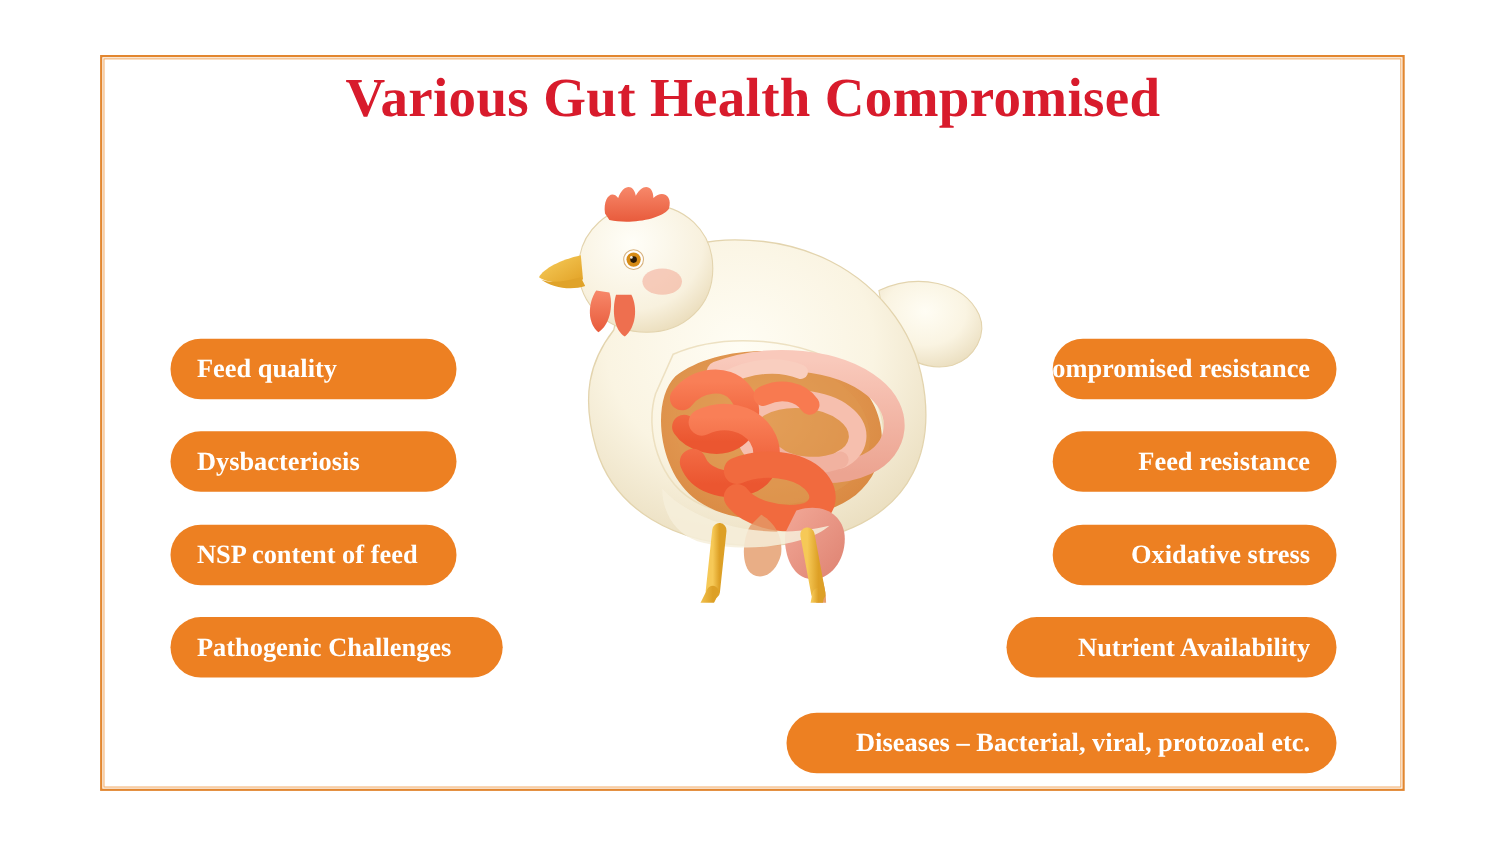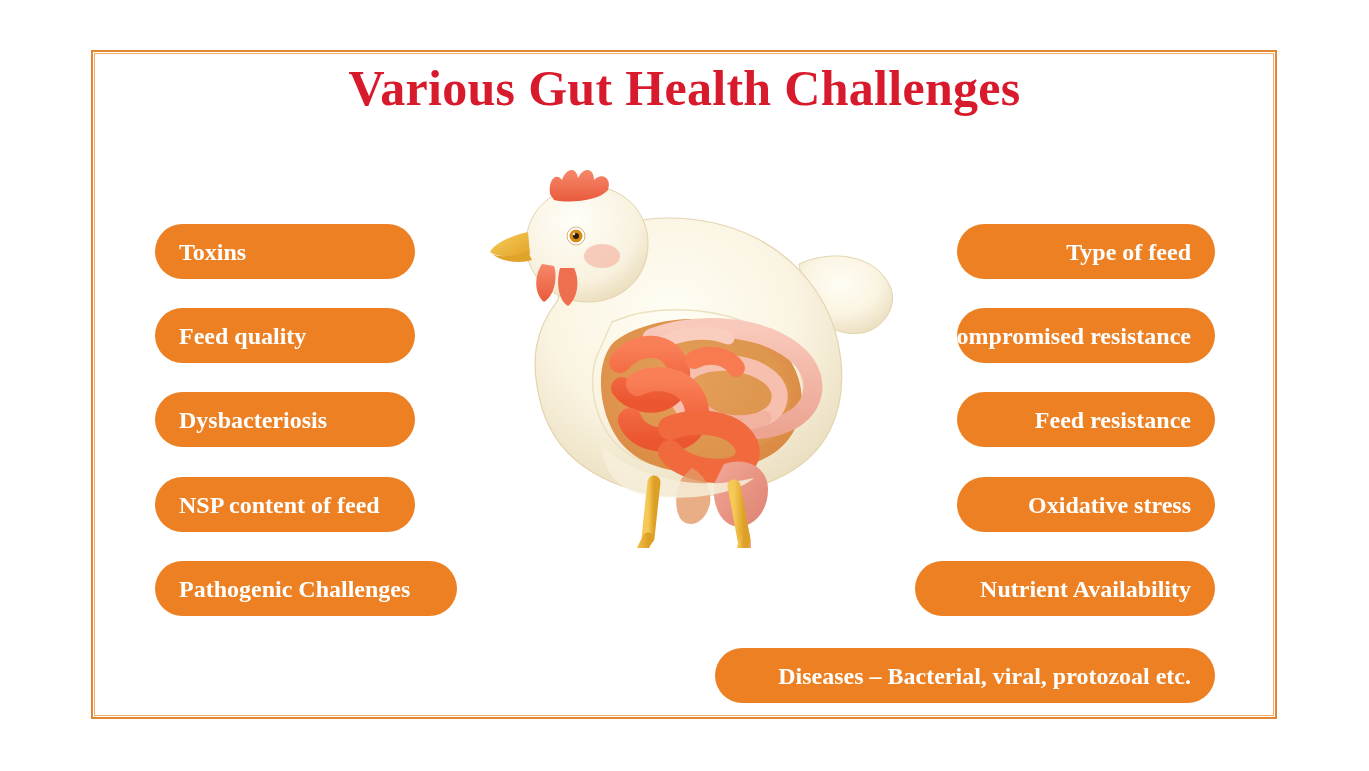--- a/index.html
+++ b/index.html
@@ -103,21 +103,21 @@
 </style>
 </head>
 <body>
 
 <div id="poster">
 
   <div id="frame">
     <div id="frame-inner"></div>
   </div>
 
-  <div id="title">Various Gut Health Challenges</div>
+  <div id="title">Various Gut Health Compromised</div>
 
   <div id="chicken-wrap">
     <svg id="chicken-svg" viewBox="0 0 436 396" xmlns="http://www.w3.org/2000/svg">
       <defs>
         <radialGradient id="bodyGrad" cx="45%" cy="35%" r="72%">
           <stop offset="0%" stop-color="#FFFDF4"></stop>
           <stop offset="55%" stop-color="#FAF4E2"></stop>
           <stop offset="100%" stop-color="#E9DCBC"></stop>
         </radialGradient>
         <radialGradient id="headGrad" cx="40%" cy="30%" r="75%">
@@ -219,44 +219,38 @@
       <path d="M172 414 L140 430 M172 414 L166 440 M172 414 L196 432" stroke="url(#legGrad)" stroke-width="8" stroke-linecap="round" fill="none"></path>
       <path d="M172 414 L190 410" stroke="#DDA026" stroke-width="6" stroke-linecap="round" fill="none"></path>
 
       <path d="M272 334 L282 388" stroke="url(#legGrad)" stroke-width="13" stroke-linecap="round" fill="none"></path>
       <path d="M282 388 L276 420" stroke="url(#legGrad)" stroke-width="11" stroke-linecap="round" fill="none"></path>
       <path d="M276 420 L244 434 M276 420 L272 448 M276 420 L302 436" stroke="url(#legGrad)" stroke-width="8" stroke-linecap="round" fill="none"></path>
       <path d="M276 420 L294 414" stroke="#DDA026" stroke-width="6" stroke-linecap="round" fill="none"></path>
     </svg>
   </div>
 
-  <div class="pill left" style="left:155px; top:224px; width:260px;">
-    <span class="pill-label">Toxins</span>
-  </div>
 
   <div class="pill left" style="left:155px; top:308px; width:260px;">
     <span class="pill-label">Feed quality</span>
   </div>
 
   <div class="pill left" style="left:155px; top:392px; width:260px;">
     <span class="pill-label">Dysbacteriosis</span>
   </div>
 
   <div class="pill left" style="left:155px; top:477px; width:260px;text-align:center;">
     <span class="pill-label">NSP content of feed</span>
   </div>
 
   <div class="pill left" style="left:155px; top:561px; width:302px;">
     <span class="pill-label">Pathogenic Challenges</span>
   </div>
 
 
-  <div class="pill right" style="left:957px; top:224px; width:258px;">
-    <span class="pill-label">Type of feed</span>
-  </div>
 
   <div class="pill right" style="left:957px; top:308px; width:258px;">
     <span class="pill-label">Compromised resistance</span>
   </div>
 
   <div class="pill right" style="left:957px; top:392px; width:258px;">
     <span class="pill-label">Feed resistance</span>
   </div>
 
   <div class="pill right" style="left:957px; top:477px; width:258px;">

